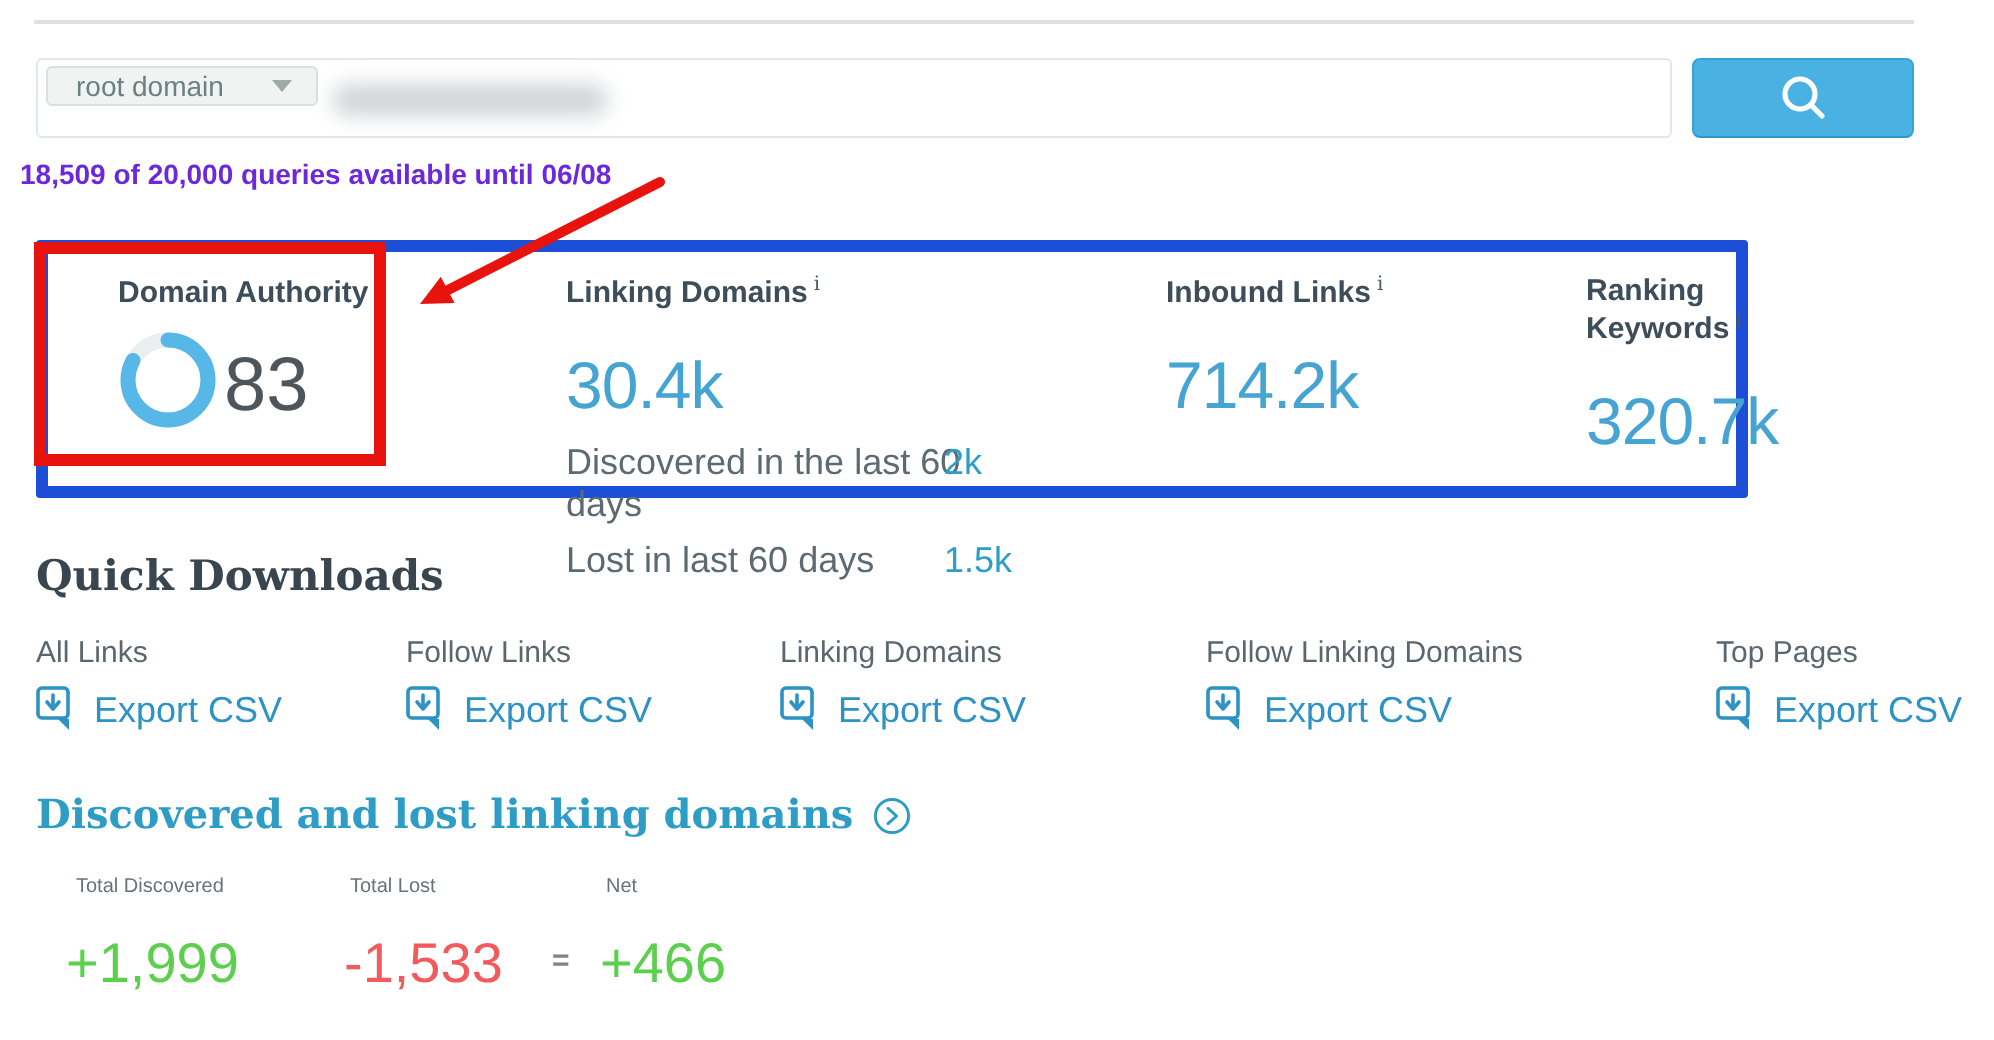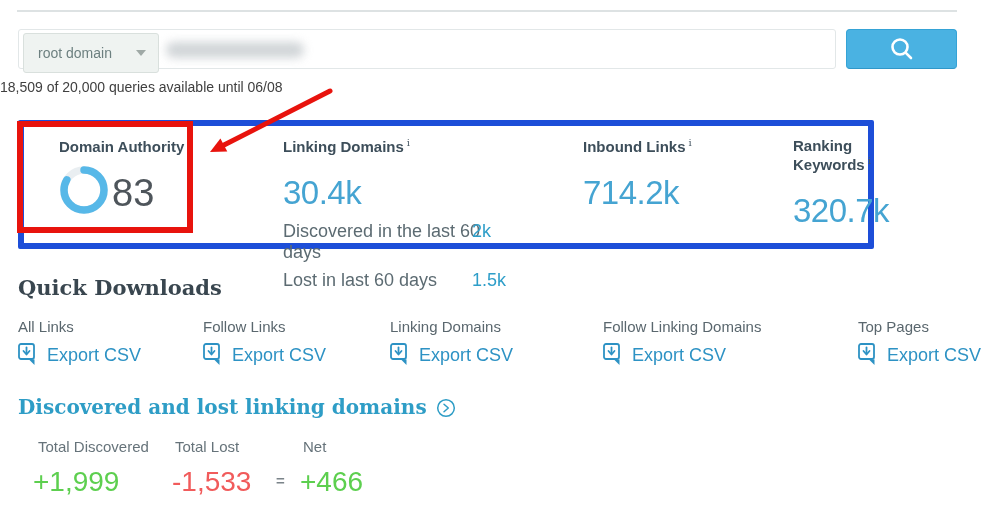--- a/index.html
+++ b/index.html
@@ -6,34 +6,34 @@
   html,body { width:997px; height:520px; background:#ffffff; overflow:hidden;
     font-family:"Liberation Sans", sans-serif; }
   .stage { position:relative; width:997px; height:520px; background:#fff; }
 
   
   .top-divider { position:absolute; left:17px; top:10px; width:940px; height:2px; background:#dde2e3; }
 
   
   .search-box { position:absolute; left:18px; top:29px; width:818px; height:40px;
     background:#fff; border:1px solid #e2e7e8; border-radius:3px; }
-  .scope-dropdown { position:absolute; left:4px; top:3px; height:40px; width:136px;
+  .scope-dropdown { position:absolute; left:4px; top:3px; height:20px; width:136px;
     background:#eff3f1; border:1px solid #d9e0dd; border-radius:3px;
     display:flex; align-items:center; padding:0 12px 0 14px; cursor:pointer; }
   .scope-dropdown .lbl { font-size:14px; color:#6d8080; flex:1; }
   .caret { width:0; height:0; border-left:5px solid transparent; border-right:5px solid transparent;
     border-top:6px solid #9fa9a6; margin-left:8px; }
   .query-blur { position:absolute; left:147px; top:12px; width:138px; height:16px;
     background:#c9ced1; border-radius:8px; filter:blur(5px); opacity:.85; }
   .search-btn { position:absolute; left:846px; top:29px; width:111px; height:40px;
     background:#4ab2e2; border:1px solid #35a3d6; border-bottom-color:#2f97c9; border-radius:4px;
     display:flex; align-items:center; justify-content:center; cursor:pointer; }
 
   
-  .quota { position:absolute; left:0; top:79px; font-size:14px; font-weight:normal; color:#404040; }
+  .quota { position:absolute; left:10px; top:79px; font-size:14px; font-weight:bold; color:#6d28d9; }
 
   
   .metrics-panel { position:absolute; left:18px; top:120px; width:856px; height:129px;
     border:6px solid #1d4ed8; border-radius:2px; background:#fff; }
   .metric-title { font-size:15px; font-weight:bold; color:#3d4e5a; }
   .info-sup { font-family:"DejaVu Serif", serif; font-size:10px; color:#4a5a66;
     vertical-align:6px; margin-left:3px; cursor:pointer; }
   .metric-value { font-size:33px; color:#45a4d2; letter-spacing:-0.5px; }
   .col-da    { position:absolute; left:35px;  top:11px; }
   .col-ld    { position:absolute; left:259px; top:11px; }
@@ -57,21 +57,21 @@
   .qd-item { position:absolute; top:318px; }
   .qd-item .dl-label { font-size:15px; color:#5a676e; display:block; }
   .export-link { display:flex; align-items:center; margin-top:8px; cursor:pointer; text-decoration:none; }
   .export-link span.txt { font-size:18px; color:#2d92c4; margin-left:9px; }
   .qd-1 { left:18px; }  .qd-2 { left:203px; } .qd-3 { left:390px; } .qd-4 { left:603px; } .qd-5 { left:858px; }
 
   
   .dl-heading { position:absolute; left:18px; top:395px; display:flex; align-items:center; cursor:pointer; }
   .dl-heading .t { font-family:"DejaVu Serif", serif; font-weight:bold; font-size:20px; color:#2e9dc6; }
   .dl-heading svg { margin-left:9px; margin-top:2px; }
-  .stat-label { position:absolute; top:438px; font-size:15px; color:#66737a; }
+  .stat-label { position:absolute; top:438px; font-size:10px; color:#66737a; }
   .stat-value { position:absolute; top:466px; font-size:28px; }
   .sl-1 { left:38px; } .sl-2 { left:175px; } .sl-3 { left:303px; }
   .sv-1 { left:33px;  color:#5dcf4f; } .sv-2 { left:172px; color:#f15b5b; } .sv-3 { left:300px; color:#5dcf4f; }
   .equals { position:absolute; left:276px; top:472px; font-size:15px; font-weight:bold; color:#7b848a; }
 </style>
 </head>
 <body>
 
 <div class="stage">
 

